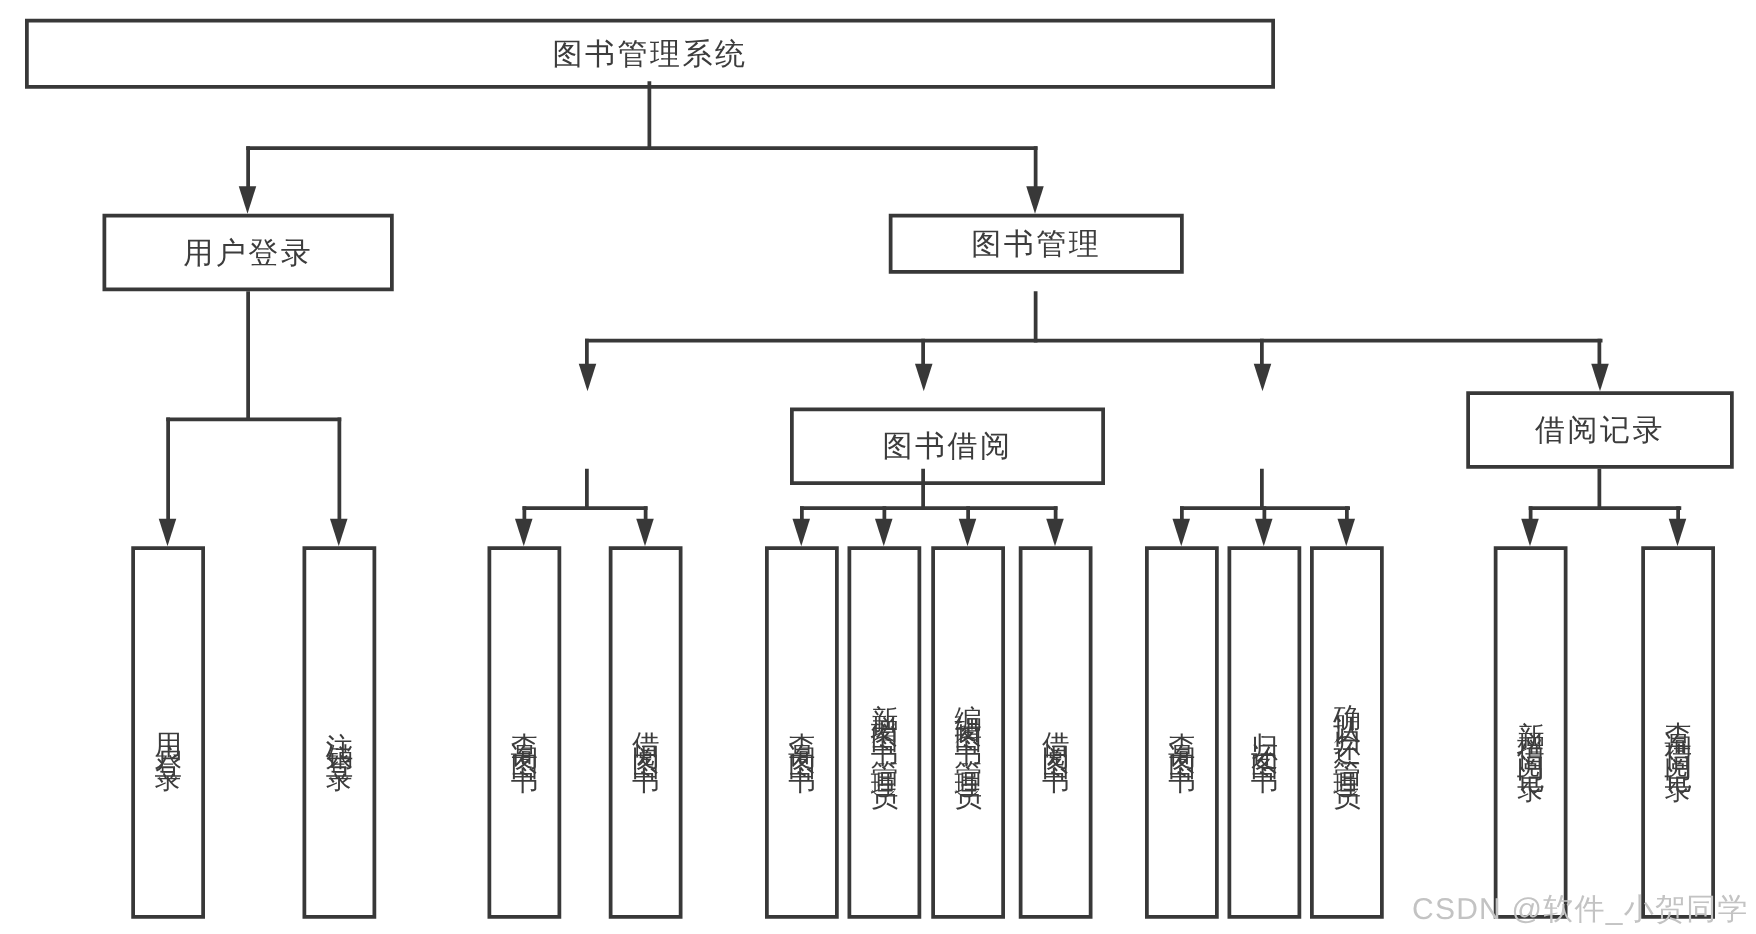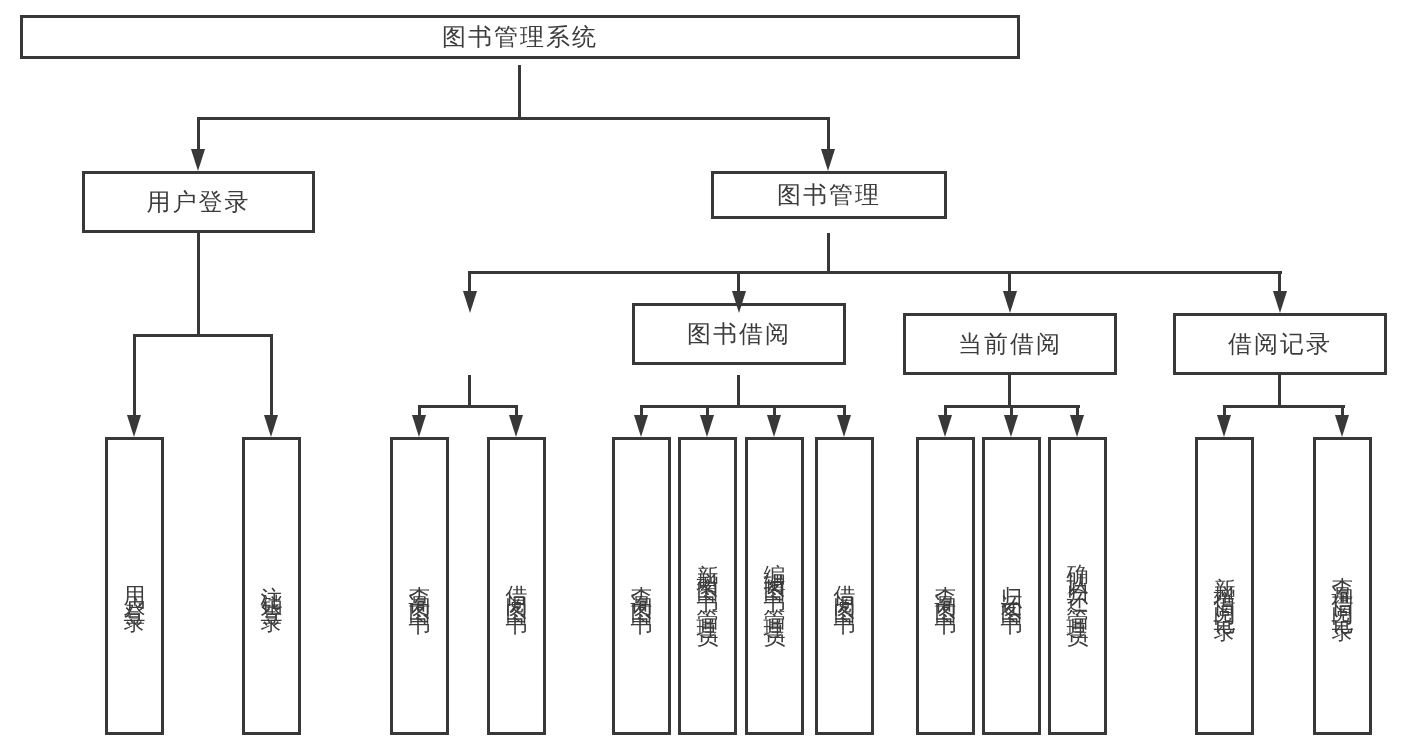--- a/index.html
+++ b/index.html
@@ -38,36 +38,33 @@
     font-size:24px;letter-spacing:1px;
     color:var(--wm,#c3c3c3);
     z-index:9;white-space:nowrap;
   }
 </style>
 </head>
 <body>
 
 <div id="stage">
 
-  <div class="box h" style="left:20px;top:15px;width:1000px;height:44px">
+  <div class="box h" style="left:20px;top:15px;width:1000px;height:56px">
     <span>图书管理系统</span>
   </div>
 
   <div class="box h" style="left:82px;top:171px;width:233px;height:62px">
     <span>用户登录</span>
   </div>
   <div class="box h" style="left:711px;top:171px;width:236px;height:48px">
     <span>图书管理</span>
   </div>
 
-  <div class="box h" style="left:632px;top:303px;width:214px;height:62px">
+  <div class="box h" style="left:632px;top:326px;width:252px;height:62px">
     <span>图书借阅</span>
-  </div>
-  <div class="box h" style="left:903px;top:313px;width:214px;height:62px">
-    <span>当前借阅</span>
   </div>
   <div class="box h" style="left:1173px;top:313px;width:214px;height:62px">
     <span>借阅记录</span>
   </div>
 
   <div class="box v" style="left:105px;top:437px;width:59px;height:298px">
     <span>用户登录</span>
   </div>
   <div class="box v" style="left:242px;top:437px;width:59px;height:298px">
     <span>注销登录</span>
@@ -162,14 +159,15 @@
   <div class="arw" style="left:1004px;top:415px"></div>
   <div class="arw" style="left:1070px;top:415px"></div>
 
   <div class="vl" style="left:1278px;top:375px;height:33px"></div>
   <div class="hl" style="left:1223px;top:405px;width:122px"></div>
   <div class="vl" style="left:1223px;top:405px;height:14px"></div>
   <div class="vl" style="left:1341px;top:405px;height:14px"></div>
   <div class="arw" style="left:1217px;top:415px"></div>
   <div class="arw" style="left:1335px;top:415px"></div>
 
+  <div id="watermark">CSDN @软件_小贺同学</div>
 
 </div>
 
 </body></html>

